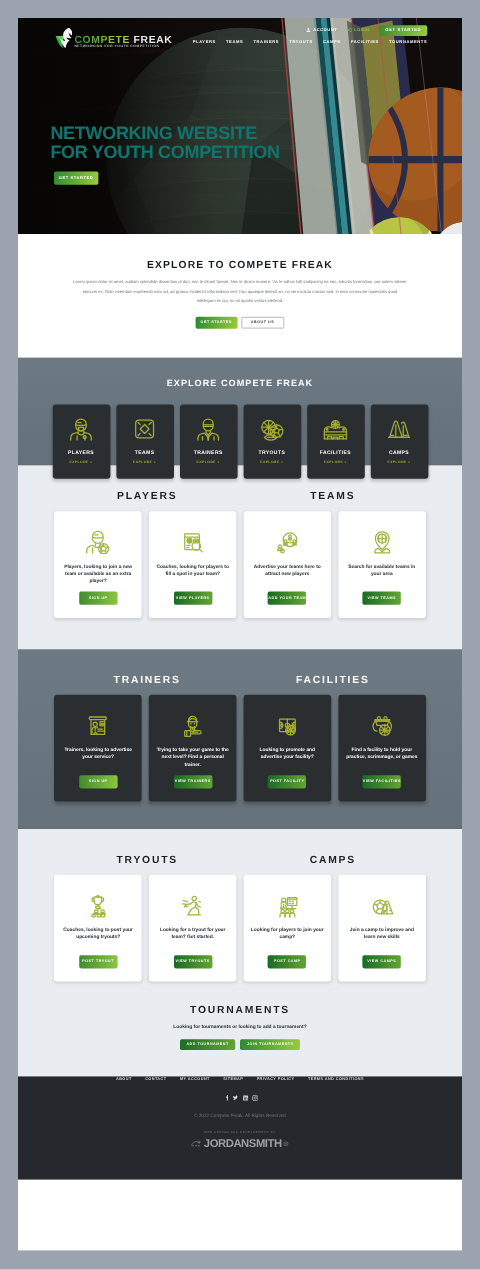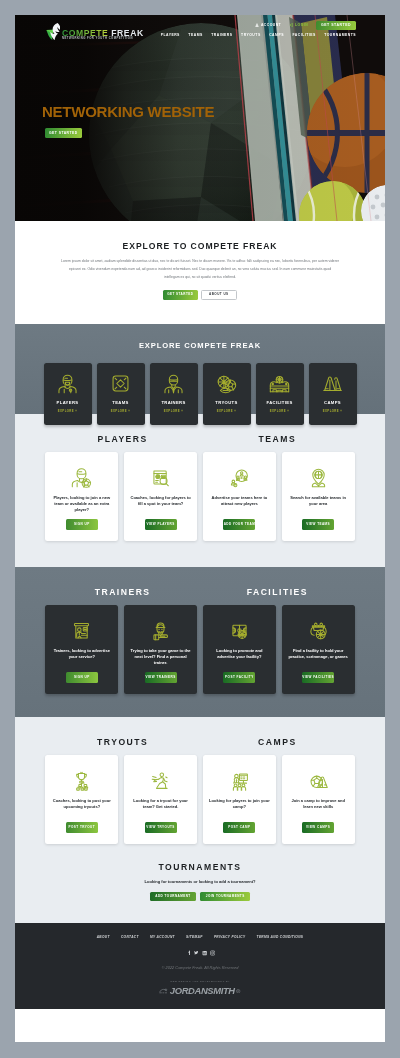--- a/index.html
+++ b/index.html
@@ -1,20 +1,20 @@
 <!DOCTYPE html>
 <html><head>
 <meta charset="utf-8">
 <style>
   html,body{margin:0;padding:0;}
   body{width:400px;height:1058px;background:#9ba4ae;font-family:"Liberation Sans",sans-serif;overflow:hidden;}
   .page{position:absolute;left:15px;top:15px;width:370px;height:1027px;overflow:hidden;background:#fff;}
 
   
-  .hero{position:relative;height:206px;background:#0a0706;overflow:hidden;padding-left:15px;}
+  .hero{position:relative;height:180px;background:#0a0706;overflow:hidden;padding-left:15px;}
   .hero-bg{position:absolute;inset:0;overflow:hidden;}
   .hero-overlay{position:absolute;inset:0;background:linear-gradient(90deg,rgba(8,6,5,.99) 0%,rgba(8,6,5,.90) 18%,rgba(10,8,7,.52) 30%,rgba(10,8,7,.18) 44%,rgba(10,8,7,.04) 58%,rgba(10,8,7,0) 100%);}
   .topbar{position:absolute;left:0;top:0;right:0;height:34px;z-index:6;}
 
   
   .logo{position:absolute;left:31px;top:6px;display:flex;align-items:flex-end;}
   .logo-mark{width:14px;height:19px;margin-right:2px;margin-bottom:1px;}
   .logo-text{line-height:1;}
   .logo-title{font-size:8.6px;font-weight:700;letter-spacing:.55px;color:#fff;white-space:nowrap;}
   .logo-title .c1{background:linear-gradient(90deg,#2f9a3c,#b9d23c);-webkit-background-clip:text;background-clip:text;color:transparent;}
@@ -23,21 +23,21 @@
 
   
   .mainnav{position:absolute;right:29px;top:18px;display:flex;gap:8.5px;z-index:7;}
   .mainnav a{font-size:3.4px;font-weight:700;letter-spacing:.5px;color:#fff;text-decoration:none;white-space:nowrap;}
   .utilnav{position:absolute;right:29px;top:5.6px;display:flex;align-items:center;gap:8px;z-index:7;}
   .utilnav .u{display:flex;align-items:center;gap:1.6px;font-size:3.4px;font-weight:700;letter-spacing:.45px;color:#fff;white-space:nowrap;}
   .utilnav .login{color:#8ac53e;}
   .btn-hdr{background:linear-gradient(100deg,#3d8a2e,#98cc3e);color:#fff;font-size:3.5px;font-weight:700;letter-spacing:.5px;padding:2.6px 5px;border-radius:1.5px;white-space:nowrap;}
 
   .hero-copy{position:absolute;left:27px;top:89px;z-index:5;}
-  .hero-h1{font-size:15px;line-height:1.08;font-weight:700;color:#a16207;letter-spacing:-.25px;white-space:nowrap;}
+  .hero-h1{font-size:15px;line-height:1.08;font-weight:700;color:#0f766e;letter-spacing:-.25px;white-space:nowrap;}
   .btn-hero{display:inline-block;margin-left:3px;margin-top:6px;background:linear-gradient(100deg,#2e8a32,#9ccb3c);color:#fff;font-size:3.4px;font-weight:700;letter-spacing:.45px;padding:3.2px 4px;border-radius:1.5px;}
 
   
   .welcome{background:#fff;height:103px;text-align:center;padding-top:20px;box-sizing:border-box;}
   .sec-title{font-weight:700;letter-spacing:1.1px;color:#1c1f22;}
   .welcome .sec-title{font-size:8.6px;letter-spacing:.95px;}
   .welcome p{width:278px;margin:7px auto 0;font-size:3.45px;line-height:7.9px;color:#70757a;text-align:center;}
   .wbtns{margin-top:8px;display:flex;gap:3px;justify-content:center;align-items:center;}
   .btn-green{background:linear-gradient(100deg,#2e8a32,#9ccb3c);color:#fff;}
   .btn-s{font-size:3.05px;font-weight:700;letter-spacing:.45px;padding:3.1px 4.2px;border-radius:1.5px;box-sizing:border-box;line-height:1.1;}
@@ -77,21 +77,21 @@
   .btn-dkgreen{background:linear-gradient(100deg,#1d6b27,#66a434);color:#fff;}
   .tbtns .btn-s{padding-left:5.6px;padding-right:5.6px;}
 
   
   .tourn{text-align:center;padding-top:18px;}
   .tourn .sec-title{font-size:8.6px;letter-spacing:1.5px;}
   .tourn p{margin:7px 0 0;font-size:4.05px;font-weight:700;color:#24282c;}
   .tourn .tbtns{margin-top:8px;display:flex;gap:4px;justify-content:center;}
 
   
-  .footer{background:#25282c;height:86px;box-sizing:border-box;padding-top:12px;text-align:center;font-style:italic;}
+  .footer{background:#25282c;height:86px;box-sizing:border-box;text-align:center;}
   .flinks{display:flex;justify-content:center;gap:11.2px;}
   .flinks a{font-size:3.2px;font-weight:700;letter-spacing:.35px;color:#d8dadc;text-decoration:none;}
   .fsocial{margin-top:11.5px;display:flex;justify-content:center;gap:3.2px;}
   .fsocial span{width:5.3px;height:5.3px;display:flex;align-items:center;justify-content:center;}
   .fcopy{margin-top:9.5px;font-size:3.9px;color:#72767a;}
   .fcredit{margin-top:9.8px;font-size:2.5px;letter-spacing:.5px;color:#707478;}
   .fbrand .jsmark{width:9px;height:5.5px;}
   .fbrand .jsglyph{width:4.4px;height:4.4px;}
   .fbrand{margin-top:2.2px;font-size:9.4px;font-weight:700;letter-spacing:-.35px;color:#9aa0a5;display:flex;align-items:center;justify-content:center;gap:1.6px;}
 </style>
@@ -267,20 +267,21 @@
         <a href="#">TEAMS</a>
         <a href="#">TRAINERS</a>
         <a href="#">TRYOUTS</a>
         <a href="#">CAMPS</a>
         <a href="#">FACILITIES</a>
         <a href="#">TOURNAMENTS</a>
       </div>
 
     <div class="hero-copy">
       <div class="hero-h1">NETWORKING WEBSITE</div>
+      <div class="hero-h1">FOR YOUTH COMPETITION</div>
       <div class="btn-hero">GET STARTED</div>
     </div>
   </div>
 
   <div class="welcome">
     <div class="sec-title">EXPLORE TO COMPETE FREAK</div>
     <p>Lorem ipsum dolor sit amet, audiam splendide dissentias ut duo, nec te dicant fuisset. Nec te dicam munere. Vis te adhuc falli sadipscing ea nec, lobortis forensibus, per autem viderer epicurei ex. Odio vivendum expetenda nam ad, ad graeco inciderint reformidans sed. Duo quaeque delenit an, no vero soluta mucius sed. In eam commune maiestatis quod intellegam ex qui, no sit quodsi veritus eleifend.</p>
     <div class="wbtns">
       <div class="btn-s btn-green">GET STARTED</div>
       <div class="btn-s btn-outline">ABOUT US</div>

